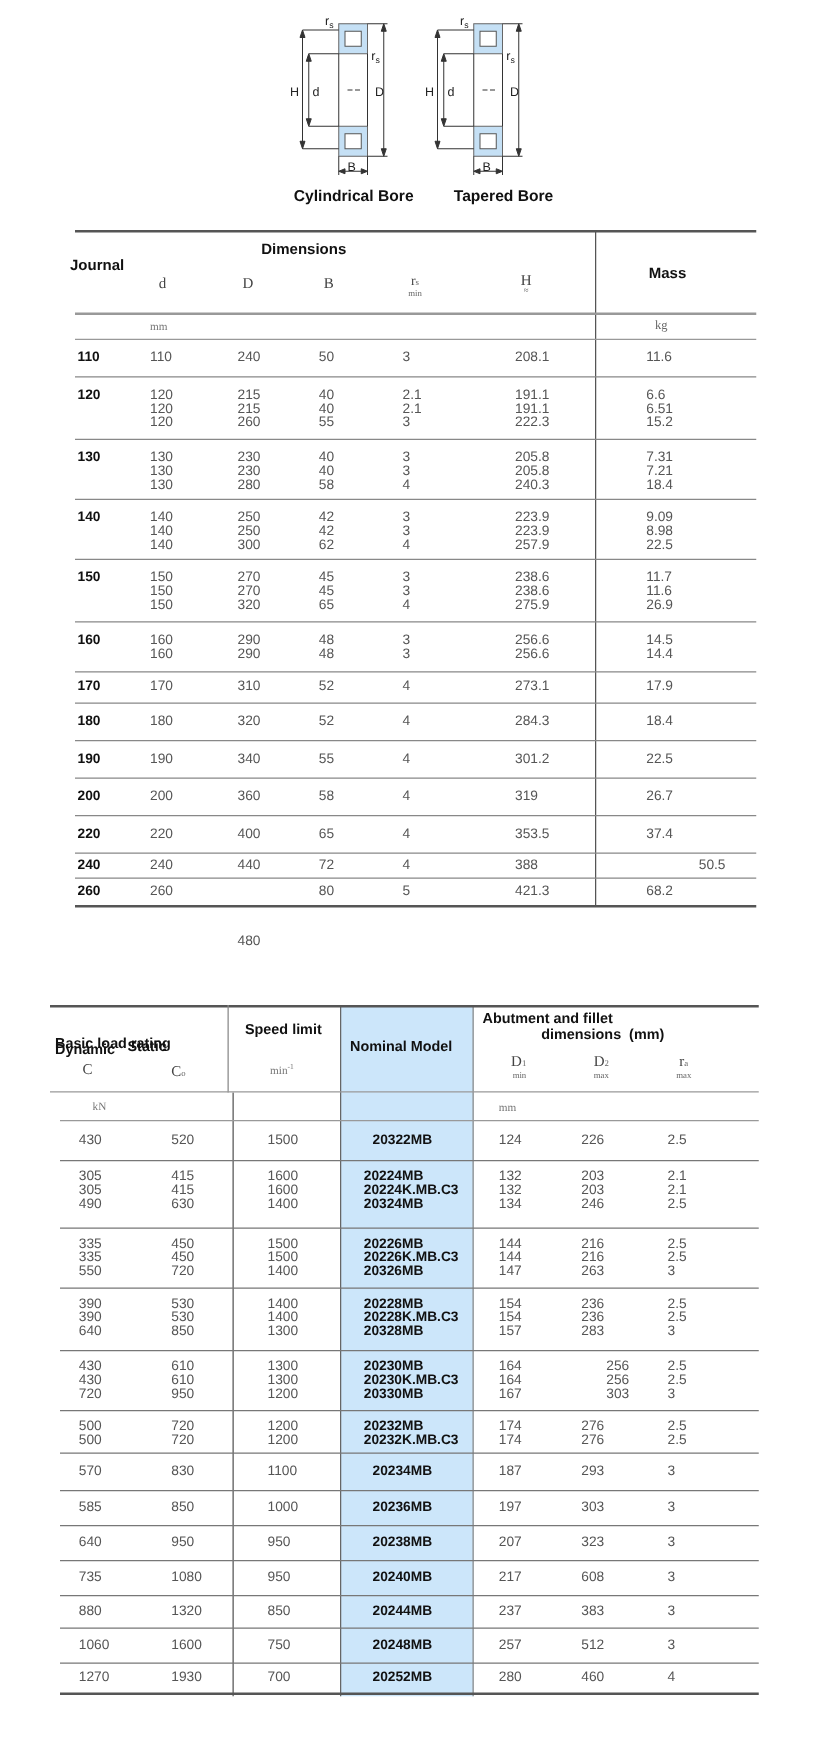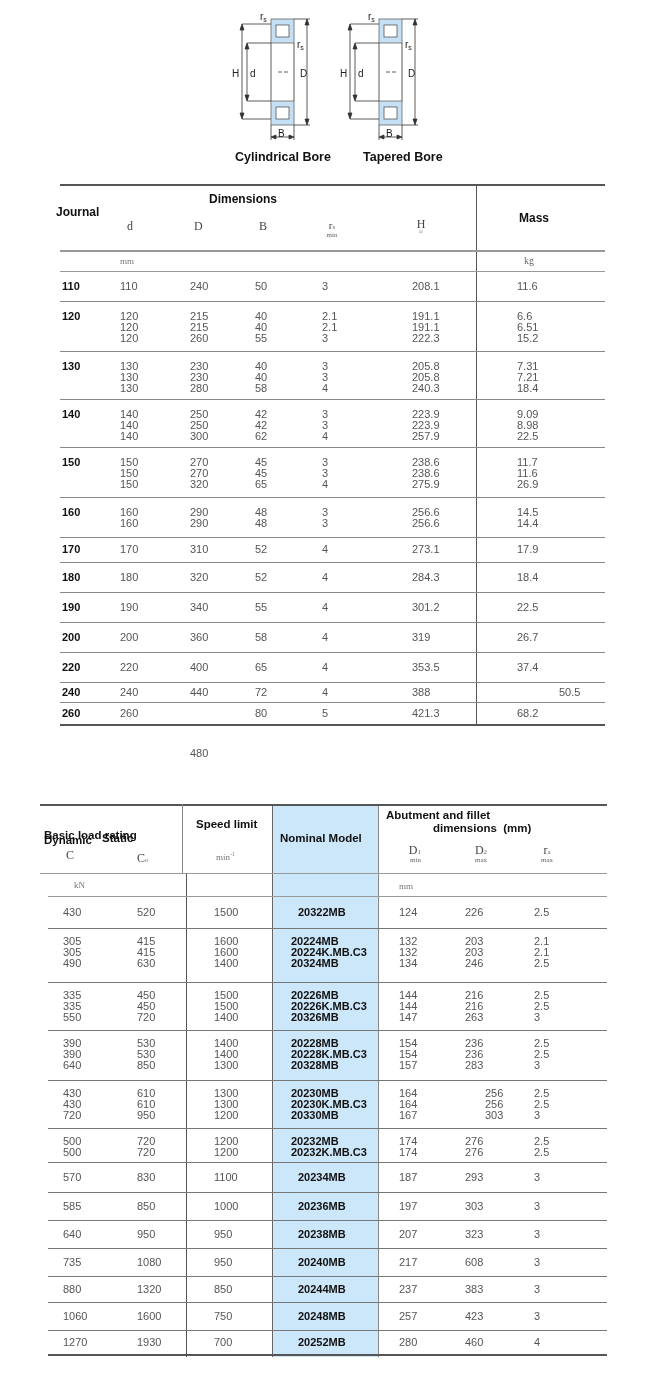--- a/index.html
+++ b/index.html
@@ -481,21 +481,21 @@
       <div class="cell model" style="left: 298px; top: 1284px;">20244MB</div>
       <div class="cell " style="left: 399px; top: 1284px;">237</div>
       <div class="cell " style="left: 465px; top: 1284px;">383</div>
       <div class="cell " style="left: 534px; top: 1284px;">3</div>
       <div class="hline" style="left: 48px; width: 559px; top: 1302px; border-color: rgb(119, 119, 119);"></div>
       <div class="cell " style="left: 63px; top: 1311px;">1060</div>
       <div class="cell " style="left: 137px; top: 1311px;">1600</div>
       <div class="cell " style="left: 214px; top: 1311px;">750</div>
       <div class="cell model" style="left: 298px; top: 1311px;">20248MB</div>
       <div class="cell " style="left: 399px; top: 1311px;">257</div>
-      <div class="cell " style="left: 465px; top: 1311px;">423</div>
+      <div class="cell " style="left: 465px; top: 1311px;">512</div>
       <div class="cell " style="left: 534px; top: 1311px;">3</div>
       <div class="hline" style="left: 48px; width: 559px; top: 1330px; border-color: rgb(119, 119, 119);"></div>
       <div class="cell " style="left: 63px; top: 1337px;">1270</div>
       <div class="cell " style="left: 137px; top: 1337px;">1930</div>
       <div class="cell " style="left: 214px; top: 1337px;">700</div>
       <div class="cell model" style="left: 298px; top: 1337px;">20252MB</div>
       <div class="cell " style="left: 399px; top: 1337px;">280</div>
       <div class="cell " style="left: 465px; top: 1337px;">460</div>
       <div class="cell " style="left: 534px; top: 1337px;">4</div>
       <div class="hline thick" style="left: 48px; width: 559px; top: 1354px;"></div>

